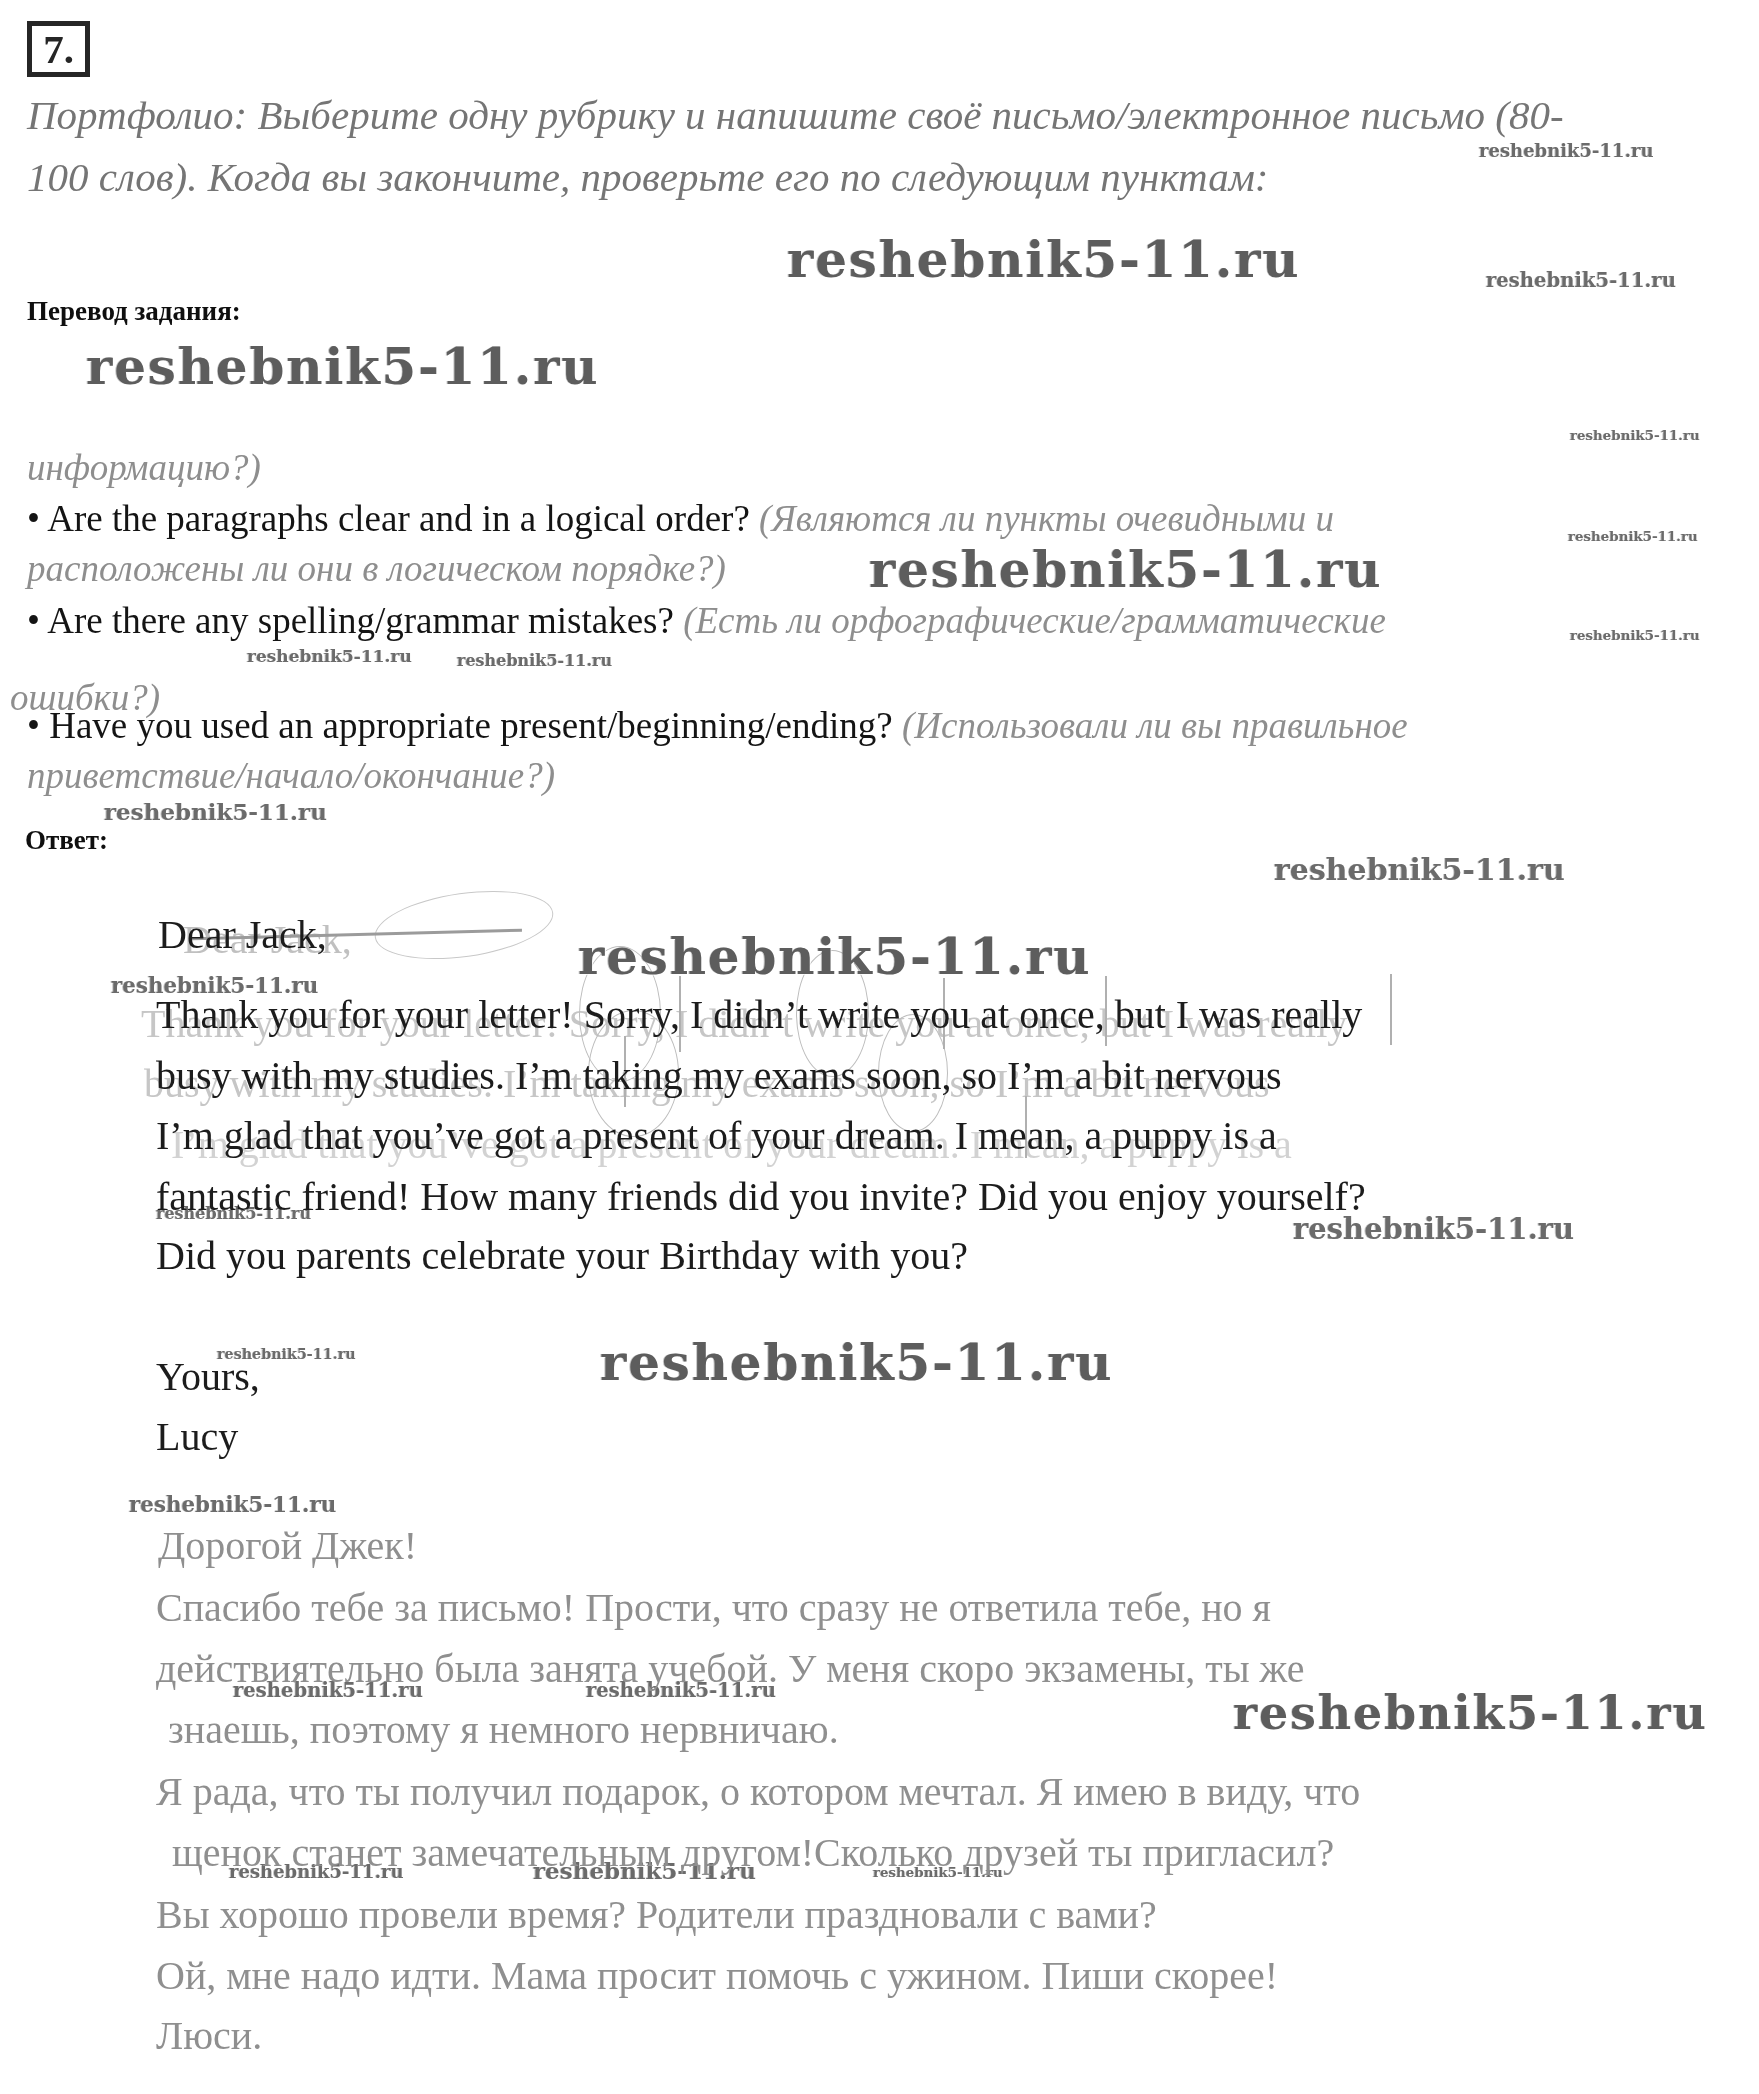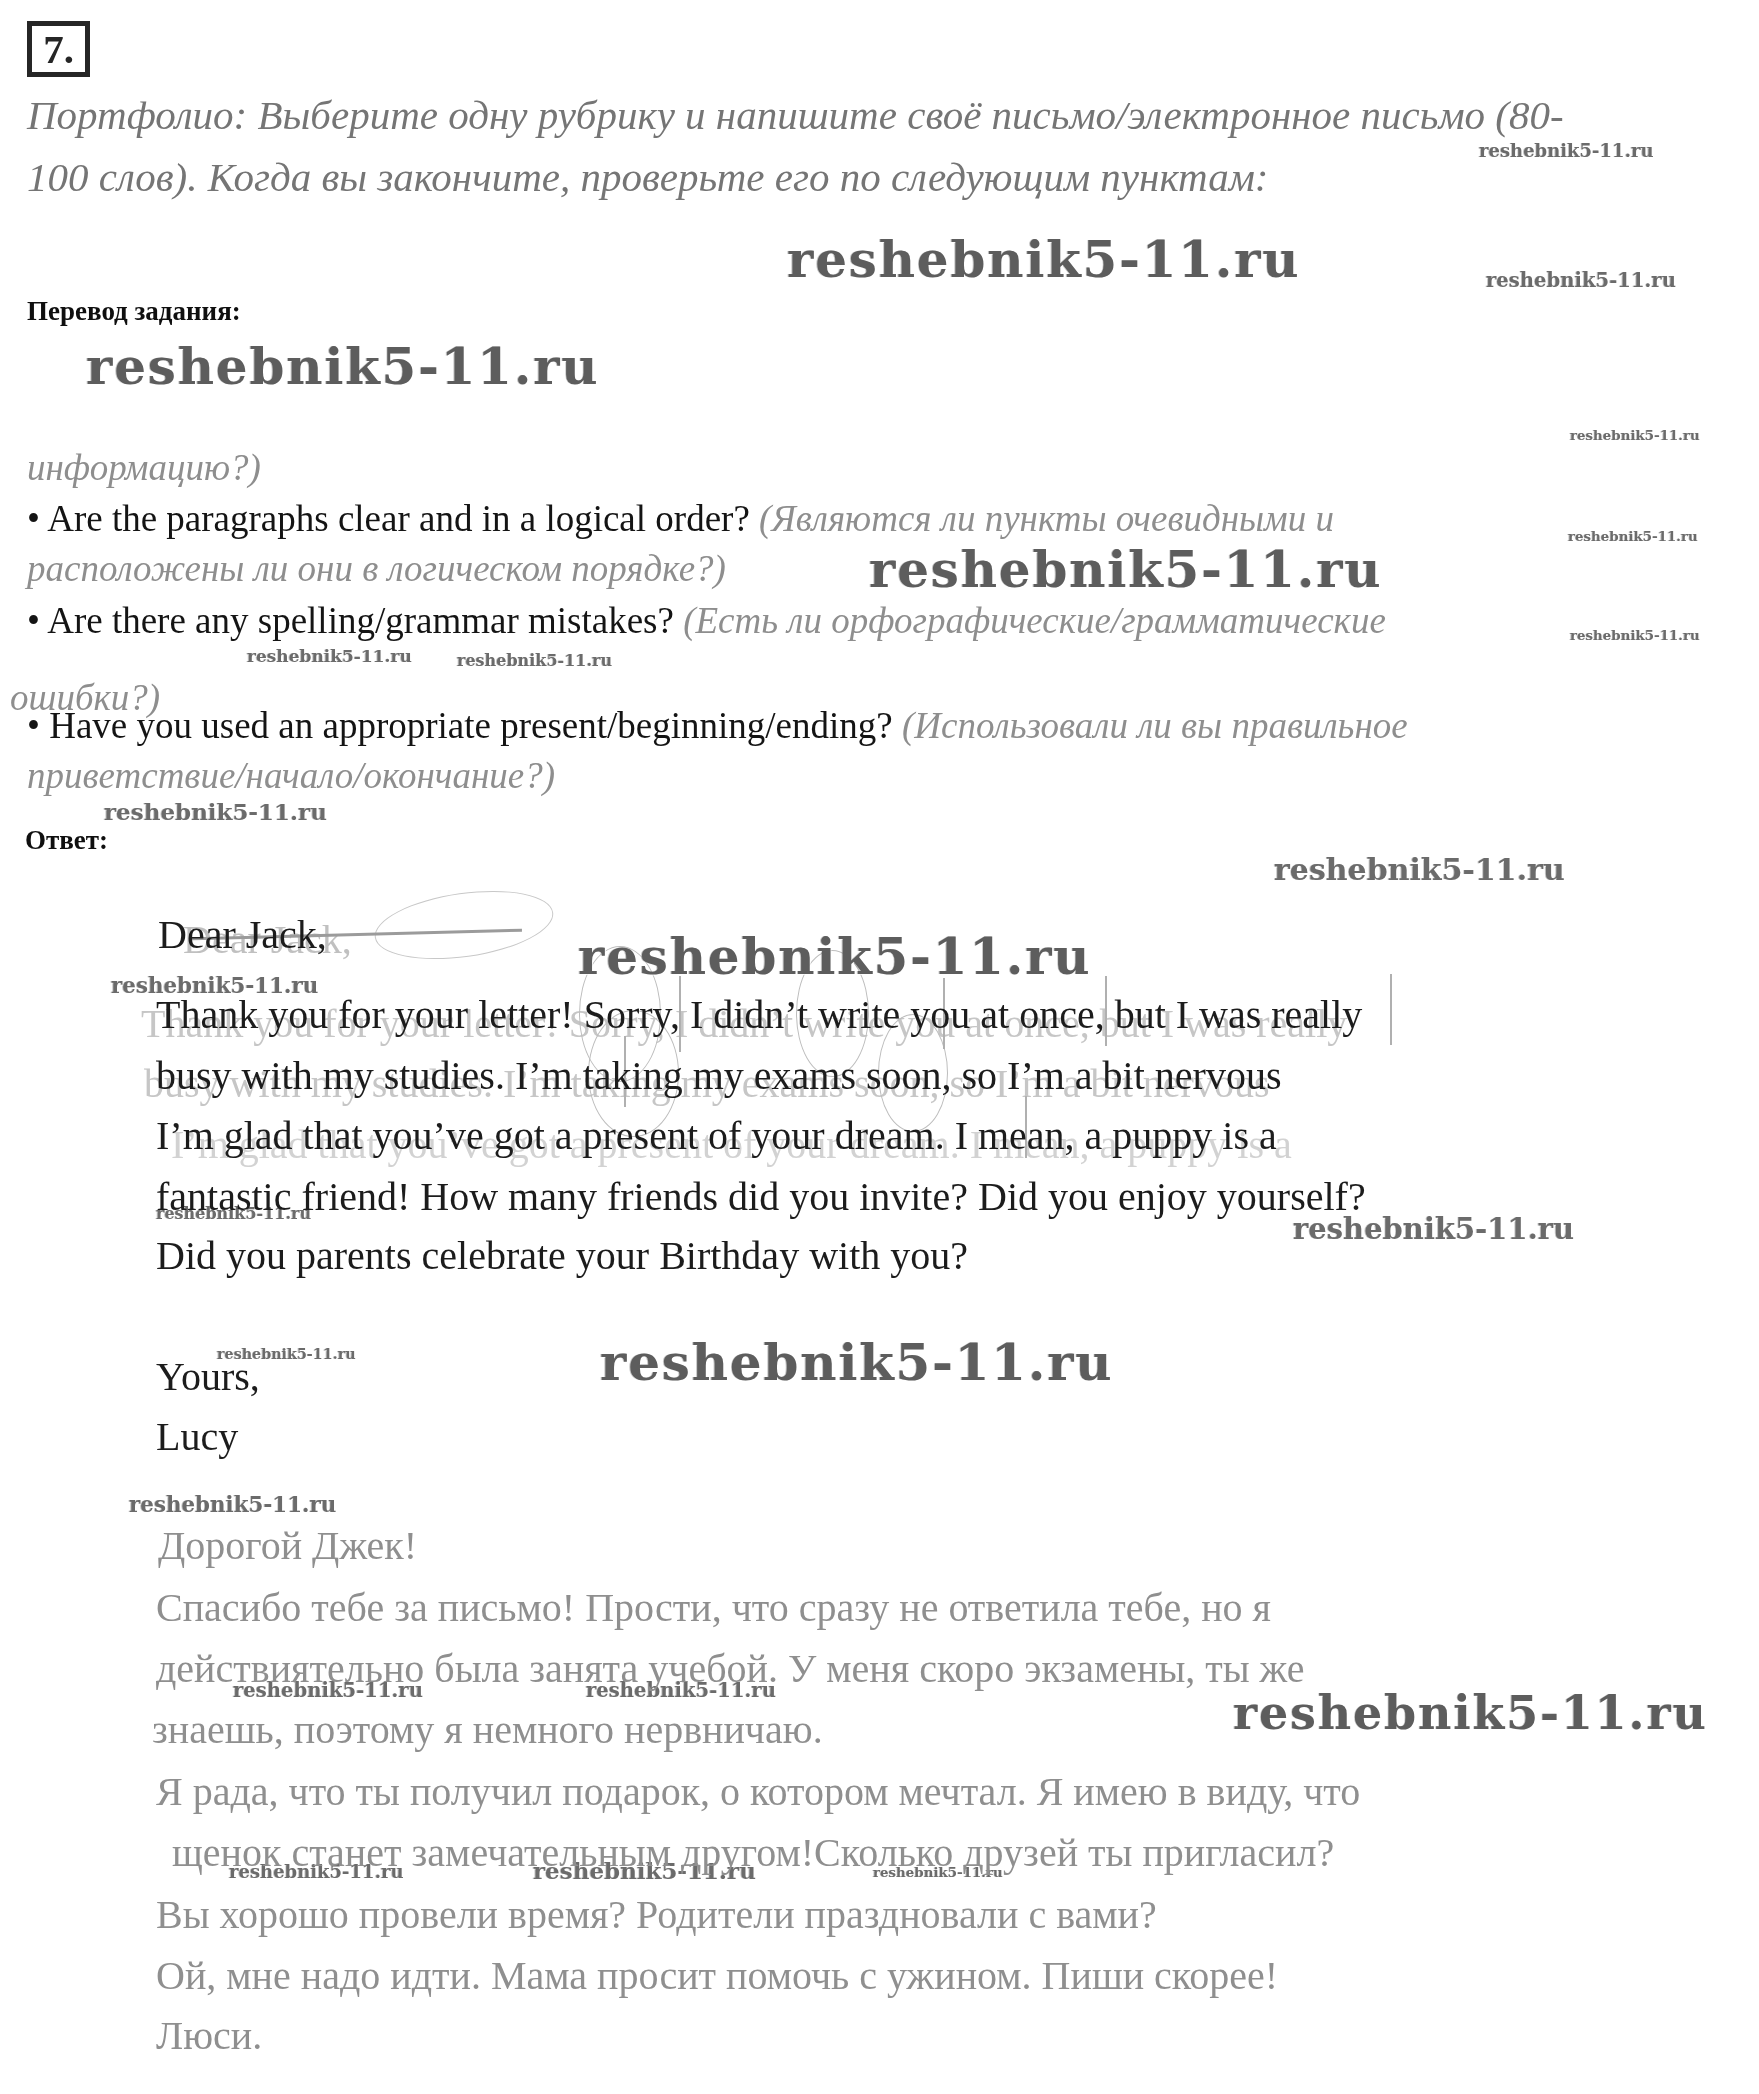--- a/index.html
+++ b/index.html
@@ -35,21 +35,21 @@
   .ll { position:absolute; white-space:nowrap; font-size:40px; color:#1c1c1c; z-index:3; }
   .ll1{left:158px; top:911px;} .ll2{left:156px; top:991px;}
   .ll3{left:156px; top:1052px;} .ll4{left:156px; top:1112px;}
   .ll5{left:156px; top:1173px;} .ll6{left:156px; top:1232px;}
   .ll7{left:156px; top:1292px;} .ll8{left:156px; top:1353px;}
   .ll9{left:156px; top:1413px;}
 
   
   .tl { position:absolute; white-space:nowrap; font-size:40px; color:#8f8f8f; z-index:3; }
   .tl1{left:158px; top:1522px;} .tl2{left:156px; top:1584px;}
-  .tl3{left:156px; top:1645px;} .tl4{left:152px; top:1706px;}
+  .tl3{left:156px; top:1645px;} .tl4{left:168px; top:1706px;}
   .tl5{left:156px; top:1768px;} .tl6{left:172px; top:1829px;}
   .tl7{left:156px; top:1891px;} .tl8{left:156px; top:1952px;}
   .tl9{left:156px; top:2012px;}
 
   
   .wm {
     position:absolute; white-space:nowrap; z-index:2;
     font-family:"DejaVu Serif","Liberation Serif",serif; font-weight:bold;
     color:#6b6b6b; text-shadow:0.9px 0.9px 0 rgba(255,255,255,.75), -0.9px 0 0 rgba(85,85,85,.35);
   }

